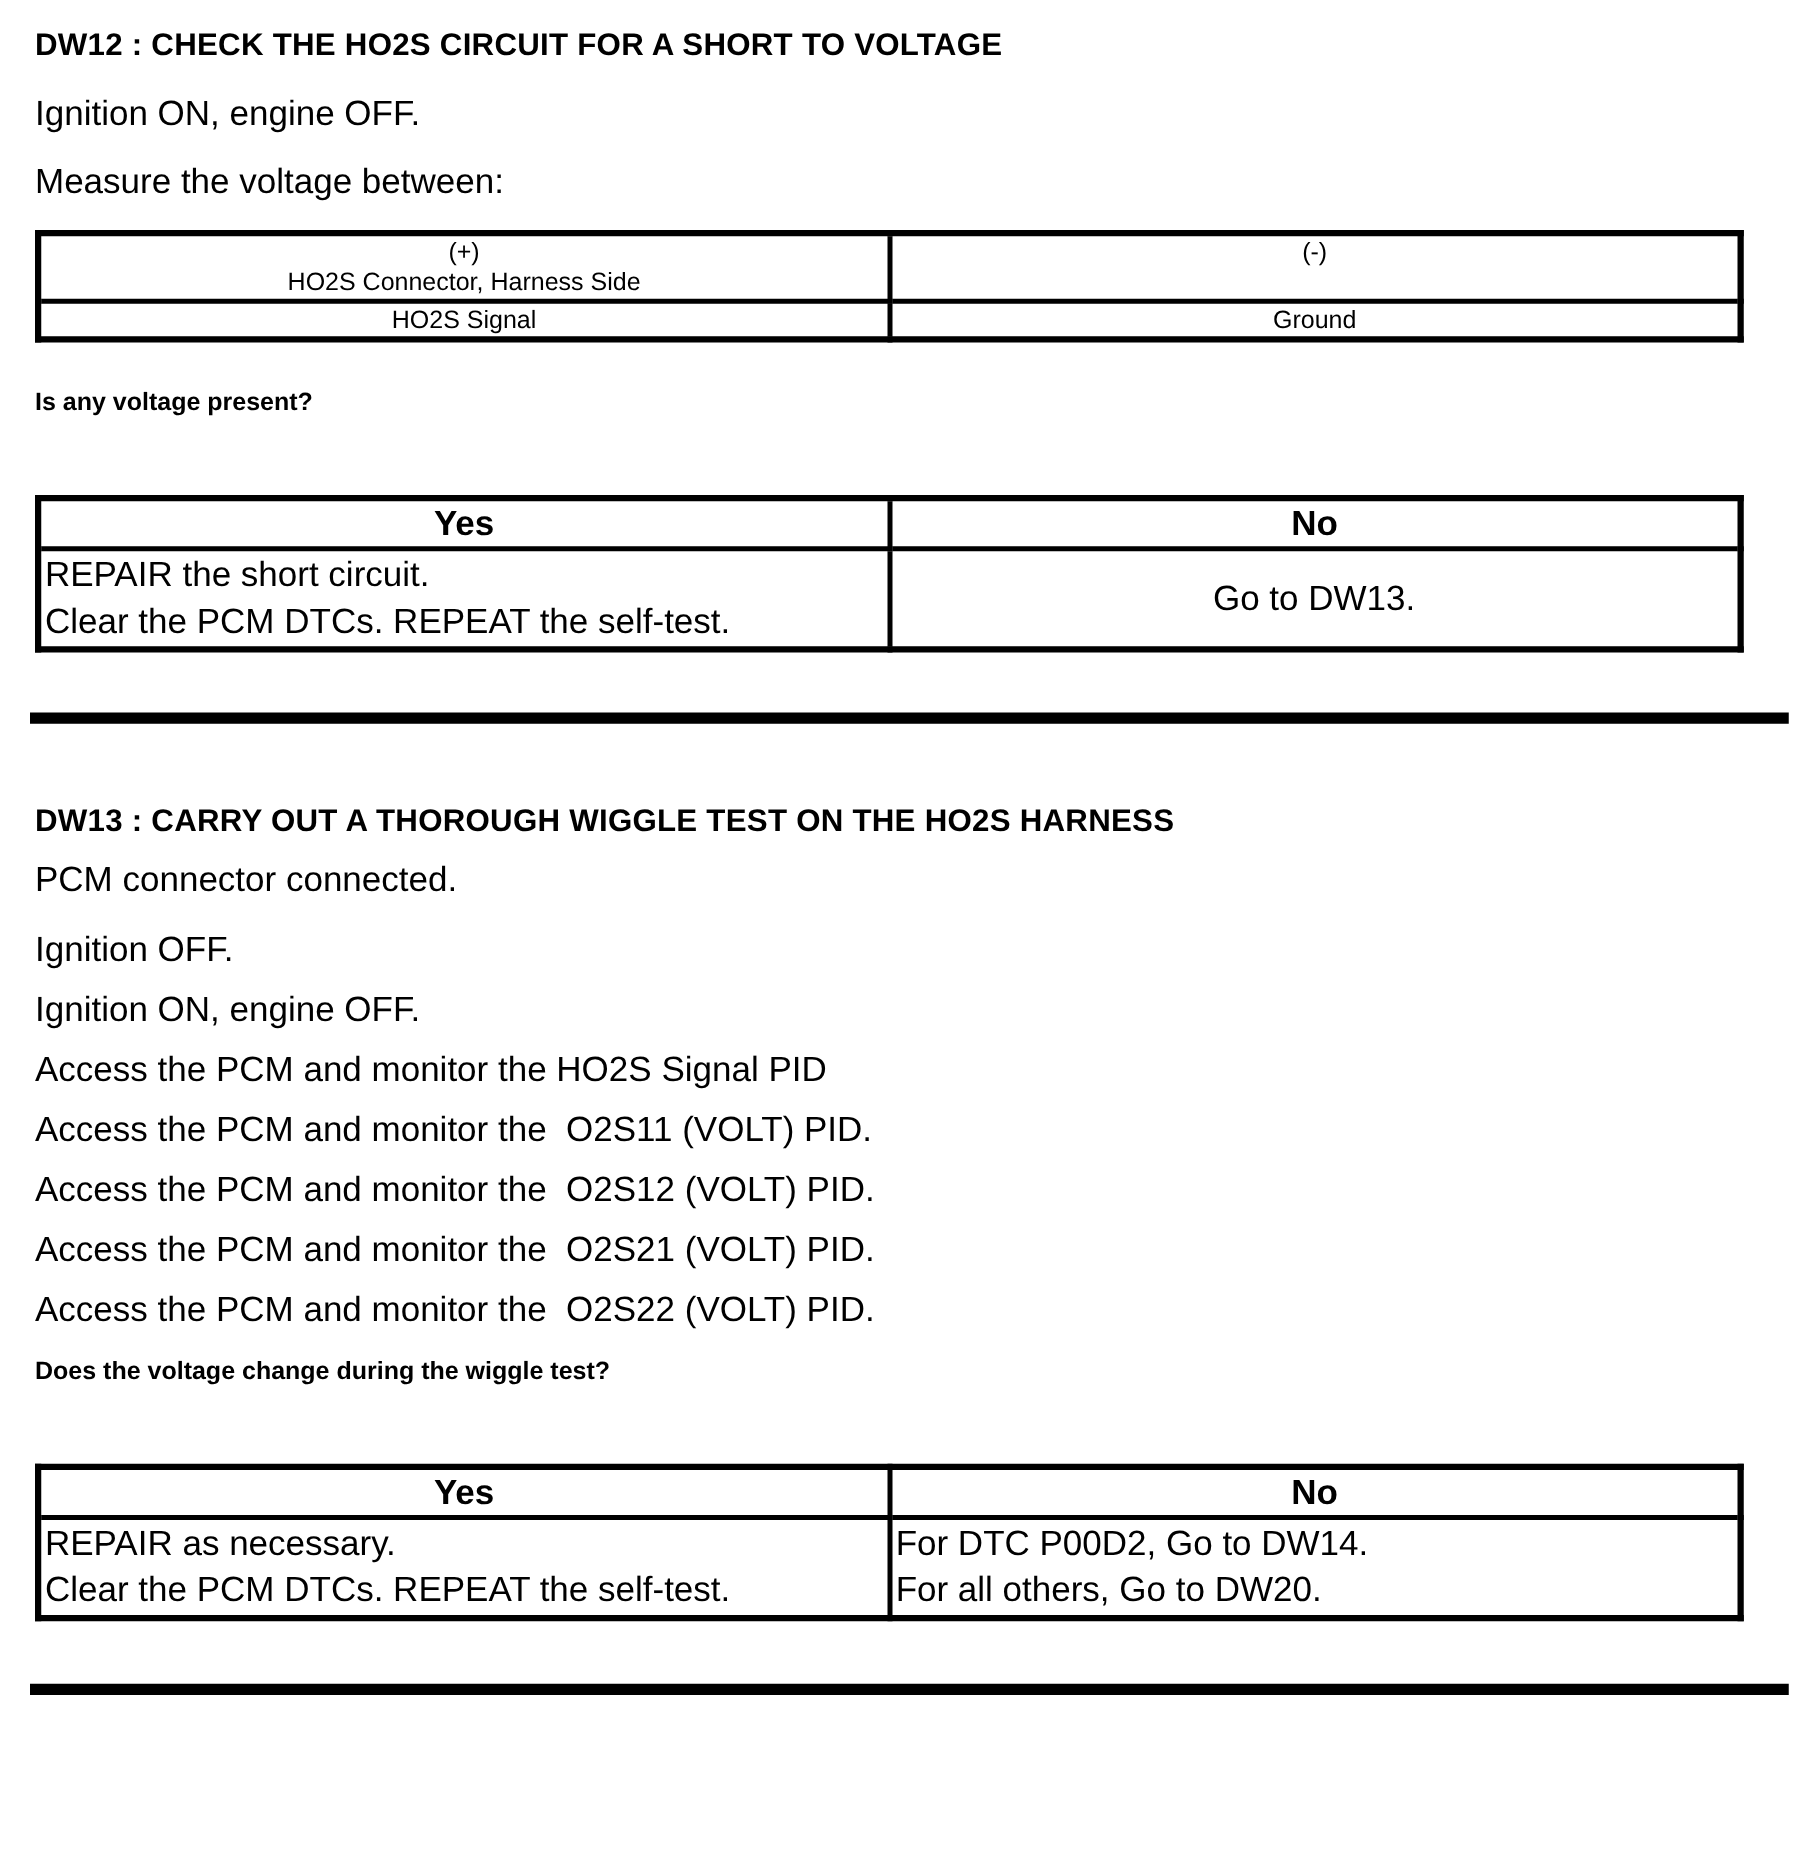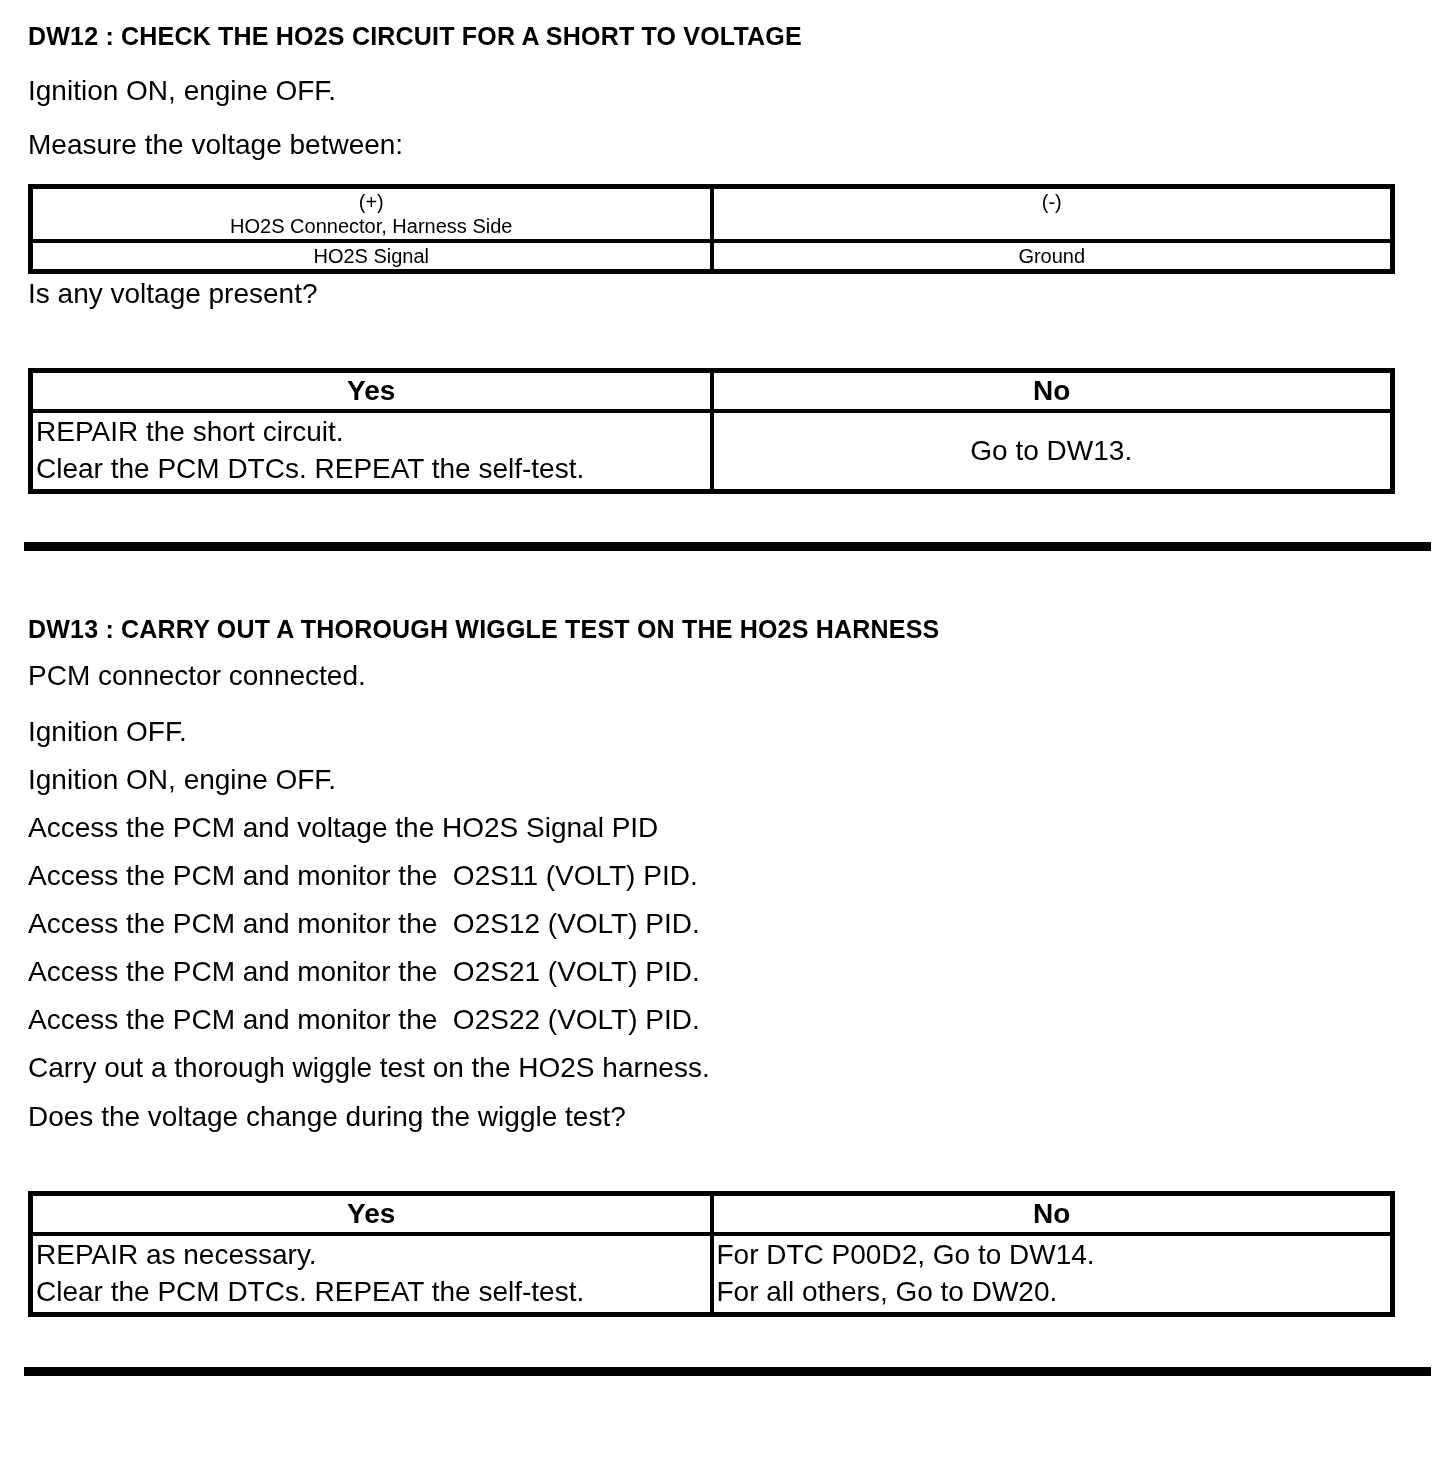--- a/index.html
+++ b/index.html
@@ -28,23 +28,23 @@
   #dw13-title { margin-top: 64px; }
   .step {
     margin: 18px 0 18px 28px;
     font-size: 28px;
     line-height: 30px;
     white-space: pre-wrap;
   }
   .step.first-after-title { margin-top: 26px; }
   #dw12-step-1 { margin-top: 24px; }
   .question {
-    margin: 4px 0 0 28px;
-    font-size: 28px;
-    font-weight: normal;
+    margin: 32px 0 0 28px;
+    font-size: 20px;
+    font-weight: bold;
     line-height: 32px;
   }
   #dw13-question { margin-top: 18px; }
   table {
     width: 1367px;
     margin-left: 28px;
     border-collapse: collapse;
     table-layout: fixed;
     border: 5px solid #000000;
   }
@@ -131,26 +131,25 @@
 
     <hr class="rule" id="rule-mid">
   </section>
 
   <section>
     <h1 class="sec-title" id="dw13-title">DW13 : CARRY OUT A THOROUGH WIGGLE TEST ON THE HO2S HARNESS</h1>
 
     <p class="step">PCM connector connected.</p>
     <p class="step first-after-title">Ignition OFF.</p>
     <p class="step">Ignition ON, engine OFF.</p>
-    <p class="step">Access the PCM and voltage the HO2S Signal PID</p>
+    <p class="step">Access the PCM and monitor the HO2S Signal PID</p>
     <p class="step">Access the PCM and monitor the  O2S11 (VOLT) PID.</p>
     <p class="step">Access the PCM and monitor the  O2S12 (VOLT) PID.</p>
     <p class="step">Access the PCM and monitor the  O2S21 (VOLT) PID.</p>
     <p class="step">Access the PCM and monitor the  O2S22 (VOLT) PID.</p>
-    <p class="step">Carry out a thorough wiggle test on the HO2S harness.</p>
 
     <p class="question" id="dw13-question">Does the voltage change during the wiggle test?</p>
 
     <table class="dec-table">
       <tbody>
         <tr>
           <th>Yes</th>
           <th>No</th>
         </tr>
         <tr>

